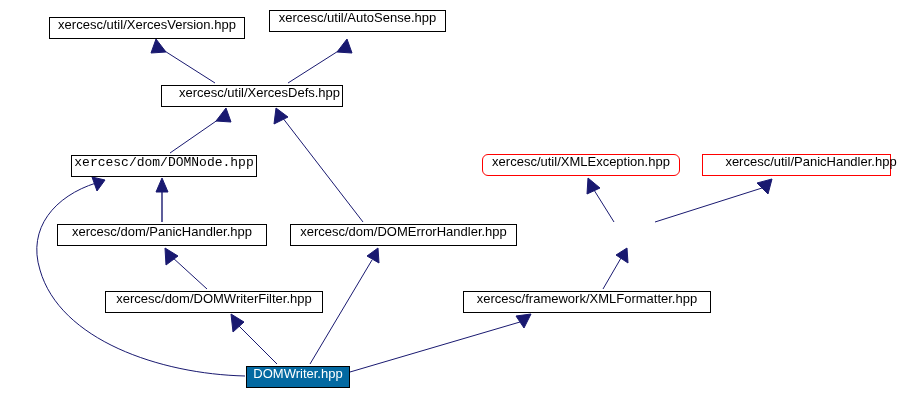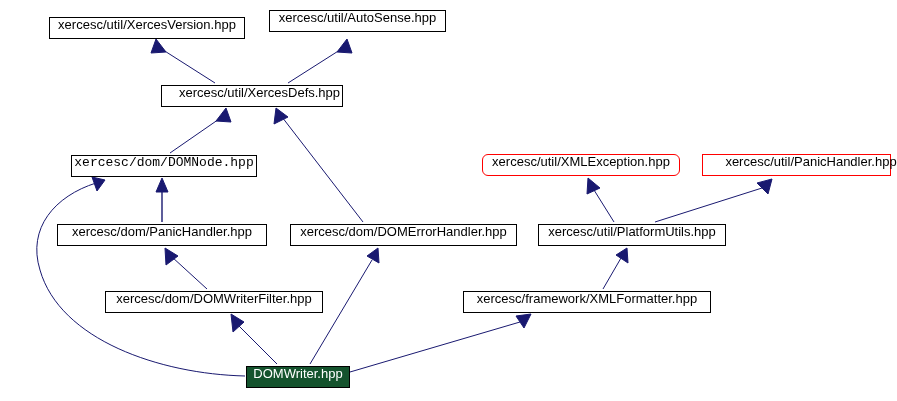--- a/index.html
+++ b/index.html
@@ -36,21 +36,21 @@
     white-space: nowrap;
     font-size: 13px;
     line-height: 1;
     color: #000000;
     letter-spacing: 0px;
   }
   .graph-node.red-node {
     border-color: #ff0000;
   }
   .graph-node.current-node {
-    background: #14532d;
+    background: #0369a1;
     border-color: #000000;
     color: #ffffff;
   }
   .node-label {
     padding: 0 3px;
     display: block;
   }
 </style>
 </head>
 <body>
@@ -150,23 +150,20 @@
   </div>
 
   <div class="graph-node" style="left:57px; top:224px; width:210px; height:22px;">
     <span class="node-label">xercesc/dom/PanicHandler.hpp</span>
   </div>
 
   <div class="graph-node" style="left:290px; top:224px; width:227px; height:22px;">
     <span class="node-label">xercesc/dom/DOMErrorHandler.hpp</span>
   </div>
 
-  <div class="graph-node" style="left:538px; top:224px; width:188px; height:22px;">
-    <span class="node-label">xercesc/util/PlatformUtils.hpp</span>
-  </div>
 
   <div class="graph-node" style="left:463px; top:291px; width:248px; height:22px;">
     <span class="node-label">xercesc/framework/XMLFormatter.hpp</span>
   </div>
 
   <div class="graph-node" style="left:105px; top:291px; width:218px; height:22px;">
     <span class="node-label">xercesc/dom/DOMWriterFilter.hpp</span>
   </div>
 
   <div class="graph-node current-node" style="left:246px; top:366px; width:104px; height:22px;">

